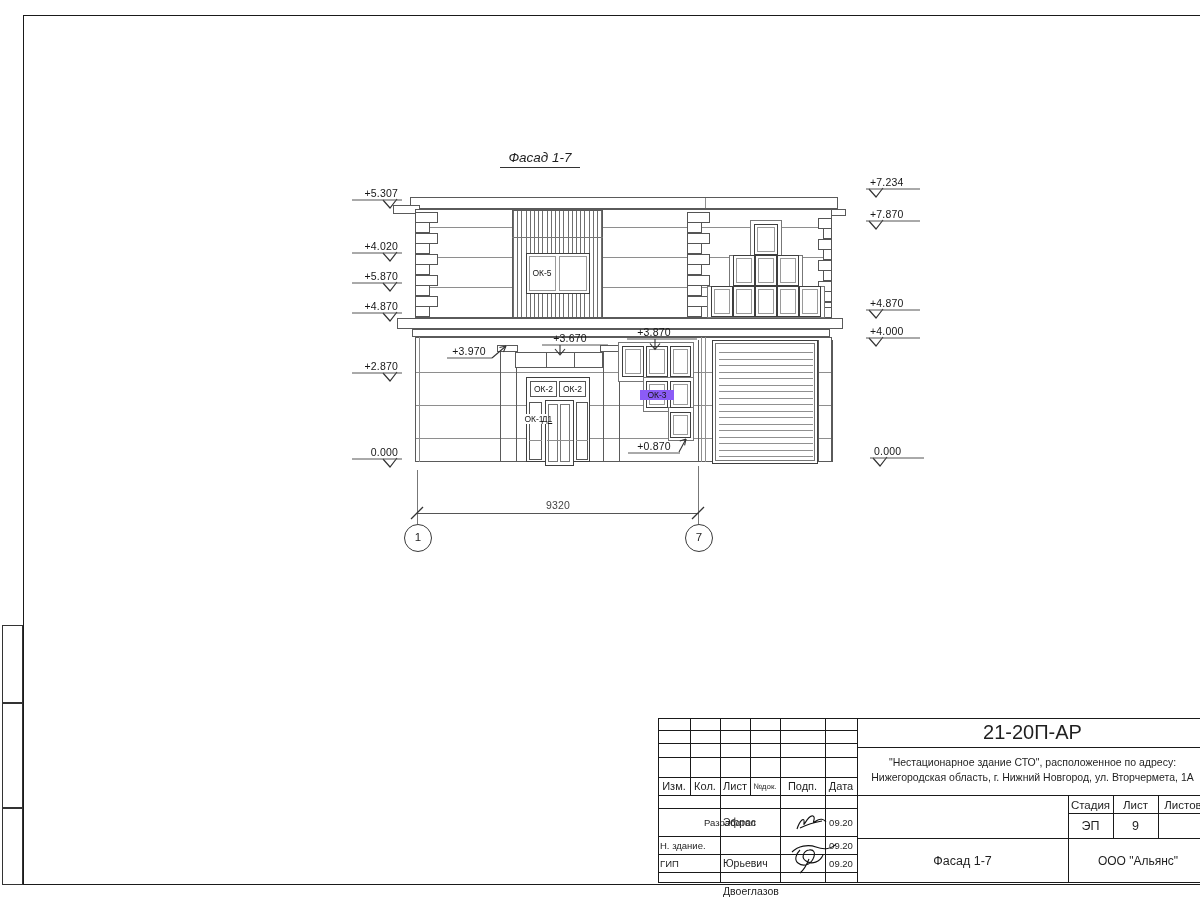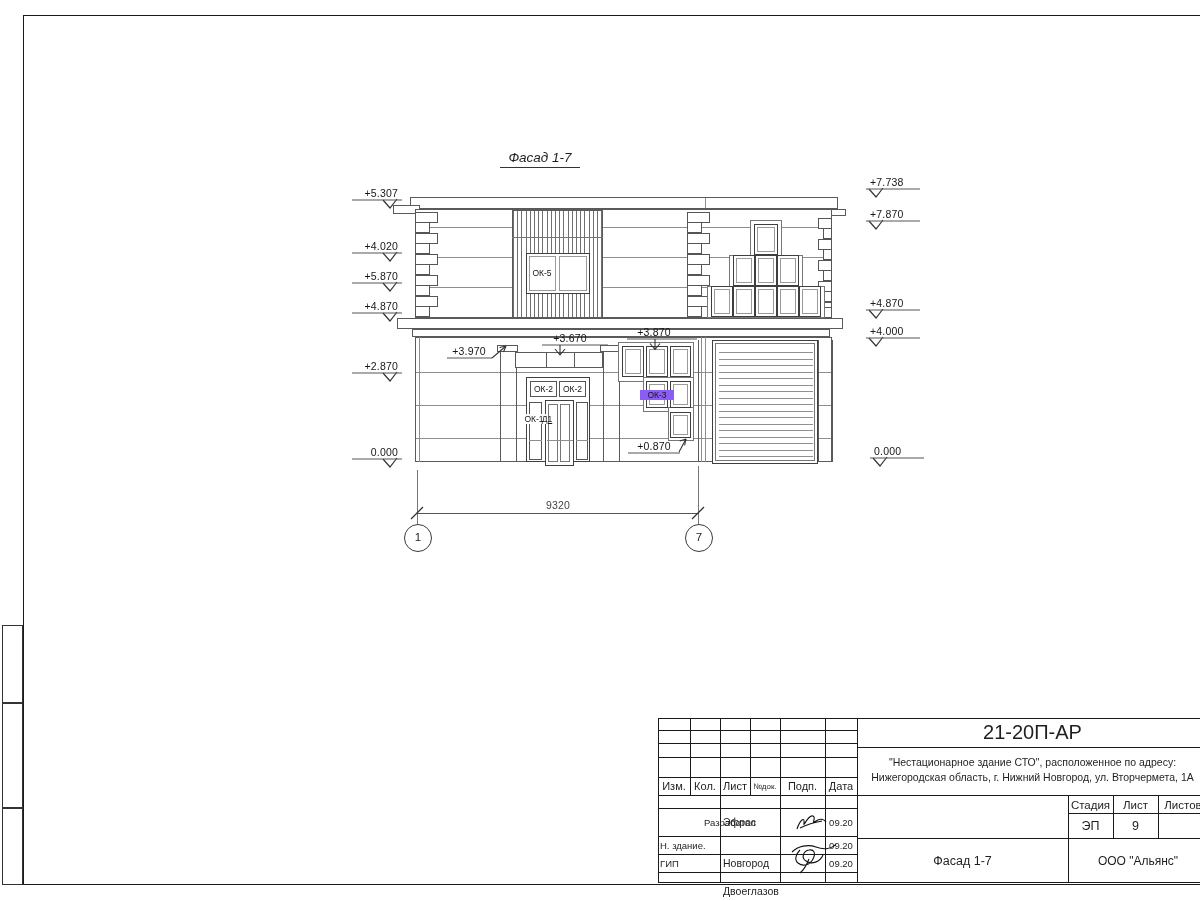--- a/index.html
+++ b/index.html
@@ -191,21 +191,21 @@
 
   <div class="abs" style="left:393px;top:462px;width:457px;height:9px;border:1px solid #4a4a4a;background:#fff;z-index:-1;"></div>
 
   <div class="mark" style="left:330px;top:186px;width:68px;text-align:right;">+5.307</div>
   <div class="mark" style="left:330px;top:239px;width:68px;text-align:right;">+4.020</div>
   <div class="mark" style="left:330px;top:269px;width:68px;text-align:right;">+5.870</div>
   <div class="mark" style="left:330px;top:299px;width:68px;text-align:right;">+4.870</div>
   <div class="mark" style="left:330px;top:359px;width:68px;text-align:right;">+2.870</div>
   <div class="mark" style="left:330px;top:445px;width:68px;text-align:right;">0.000</div>
 
-  <div class="mark" style="left:870px;top:175px;width:60px;">+7.738</div>
+  <div class="mark" style="left:870px;top:175px;width:60px;">+7.234</div>
   <div class="mark" style="left:870px;top:207px;width:60px;">+7.870</div>
   <div class="mark" style="left:870px;top:296px;width:60px;">+4.870</div>
   <div class="mark" style="left:870px;top:324px;width:60px;">+4.000</div>
   <div class="mark" style="left:874px;top:444px;width:60px;">0.000</div>
 
   <div class="mark" style="left:445px;top:344px;width:48px;text-align:center;">+3.970</div>
   <div class="mark" style="left:542px;top:331px;width:56px;text-align:center;">+3.670</div>
   <div class="mark" style="left:628px;top:325px;width:52px;text-align:center;">+3.870</div>
   <div class="mark" style="left:629px;top:439px;width:50px;text-align:center;">+0.870</div>
 
@@ -248,21 +248,21 @@
   <div class="tb-text" style="left:780px;top:777px;width:45px;height:18px;font-size:11px;">Подп.</div>
   <div class="tb-text" style="left:825px;top:777px;width:32px;height:18px;font-size:11px;">Дата</div>
 
   <div class="tb-text" style="left:660px;top:808px;width:58px;height:28px;font-size:9.5px;justify-content:flex-start;padding-left:44px;">Разработал</div>
   <div class="tb-text" style="left:723px;top:808px;width:55px;height:28px;font-size:10.5px;justify-content:flex-start;">Эфрос</div>
   <div class="tb-text" style="left:825px;top:808px;width:32px;height:28px;font-size:9.5px;">09.20</div>
   <div class="tb-text" style="left:660px;top:836px;width:58px;height:18px;font-size:9.5px;justify-content:flex-start;">Н. здание.</div>
   <div class="tb-text" style="left:723px;top:836px;width:57px;height:18px;font-size:10.5px;justify-content:flex-start;margin-top:46px;">Двоеглазов</div>
   <div class="tb-text" style="left:825px;top:836px;width:32px;height:18px;font-size:9.5px;">09.20</div>
   <div class="tb-text" style="left:660px;top:854px;width:58px;height:18px;font-size:9.5px;justify-content:flex-start;">ГИП</div>
-  <div class="tb-text" style="left:723px;top:854px;width:57px;height:18px;font-size:10.5px;justify-content:flex-start;">Новгород</div>
+  <div class="tb-text" style="left:723px;top:854px;width:57px;height:18px;font-size:10.5px;justify-content:flex-start;">Юрьевич</div>
   <div class="tb-text" style="left:825px;top:854px;width:32px;height:18px;font-size:9.5px;">09.20</div>
 
   <div class="tb-text" style="left:857px;top:718px;width:351px;height:29px;font-size:20px;">21-20П-АР</div>
   <div class="abs" style="left:857px;top:749px;width:351px;height:46px;font-size:10.5px;text-align:center;line-height:15px;padding-top:6px;white-space:nowrap;">
     <div>"Нестационарное здание СТО", расположенное по адресу:</div>
     <div>Нижегородская область, г. Нижний Новгород, ул. Вторчермета, 1А</div>
   </div>
   <div class="tb-text" style="left:1068px;top:796px;width:45px;height:17px;font-size:11.5px;">Стадия</div>
   <div class="tb-text" style="left:1113px;top:796px;width:45px;height:17px;font-size:11.5px;">Лист</div>
   <div class="tb-text" style="left:1158px;top:796px;width:50px;height:17px;font-size:11.5px;">Листов</div>

